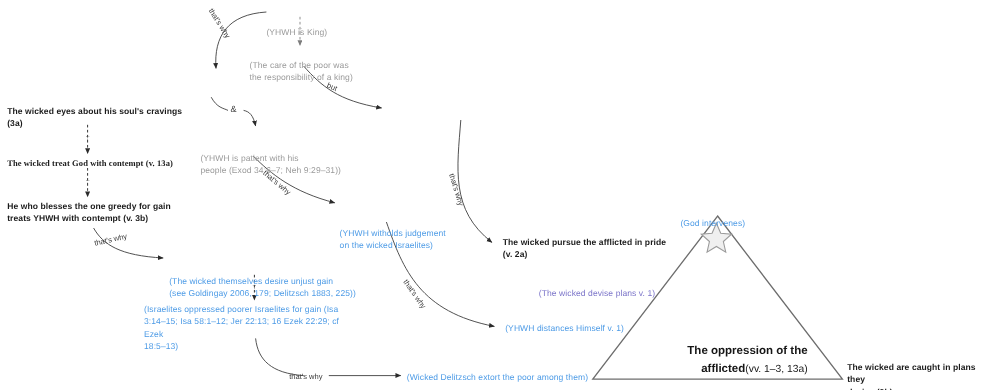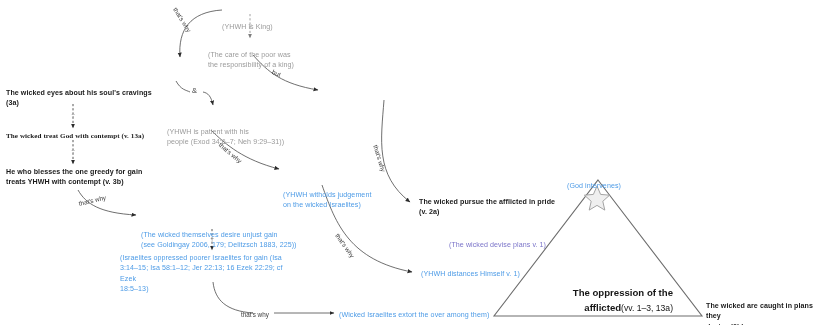--- a/index.html
+++ b/index.html
@@ -177,21 +177,21 @@
 18:5–13)</div>
 
   <div class="node blue" style="left:283px; top:166px;margin-top:24px;">(YHWH witholds judgement
 on the wicked Israelites)</div>
 
   <div class="node bold" style="left:419px; top:197px;">The wicked pursue the afflicted in pride
 (v. 2a)</div>
 
   <div class="node blue" style="left:421px; top:269px;text-align:center;">(YHWH distances Himself v. 1)</div>
 
-  <div class="node blue" style="left:339px; top:310px;">(Wicked Israelites extort the over among them)</div>
+  <div class="node blue" style="left:339px; top:310px;">(Wicked Delitzsch extort the poor among them)</div>
 
   <div class="node blue" style="left:567px; top:168px;margin-top:13px;">(God intervenes)</div>
 
   <div class="node purple" style="left:449px; top:240px;">(The wicked devise plans v. 1)</div>
 
   <div class="node bold" style="left:706px; top:301px;">The wicked are caught in plans they
 devise (2b)</div>
 
   <div class="tri-center" style="left:528px; top:272px; width:145px;">
     <b>The oppression of the

